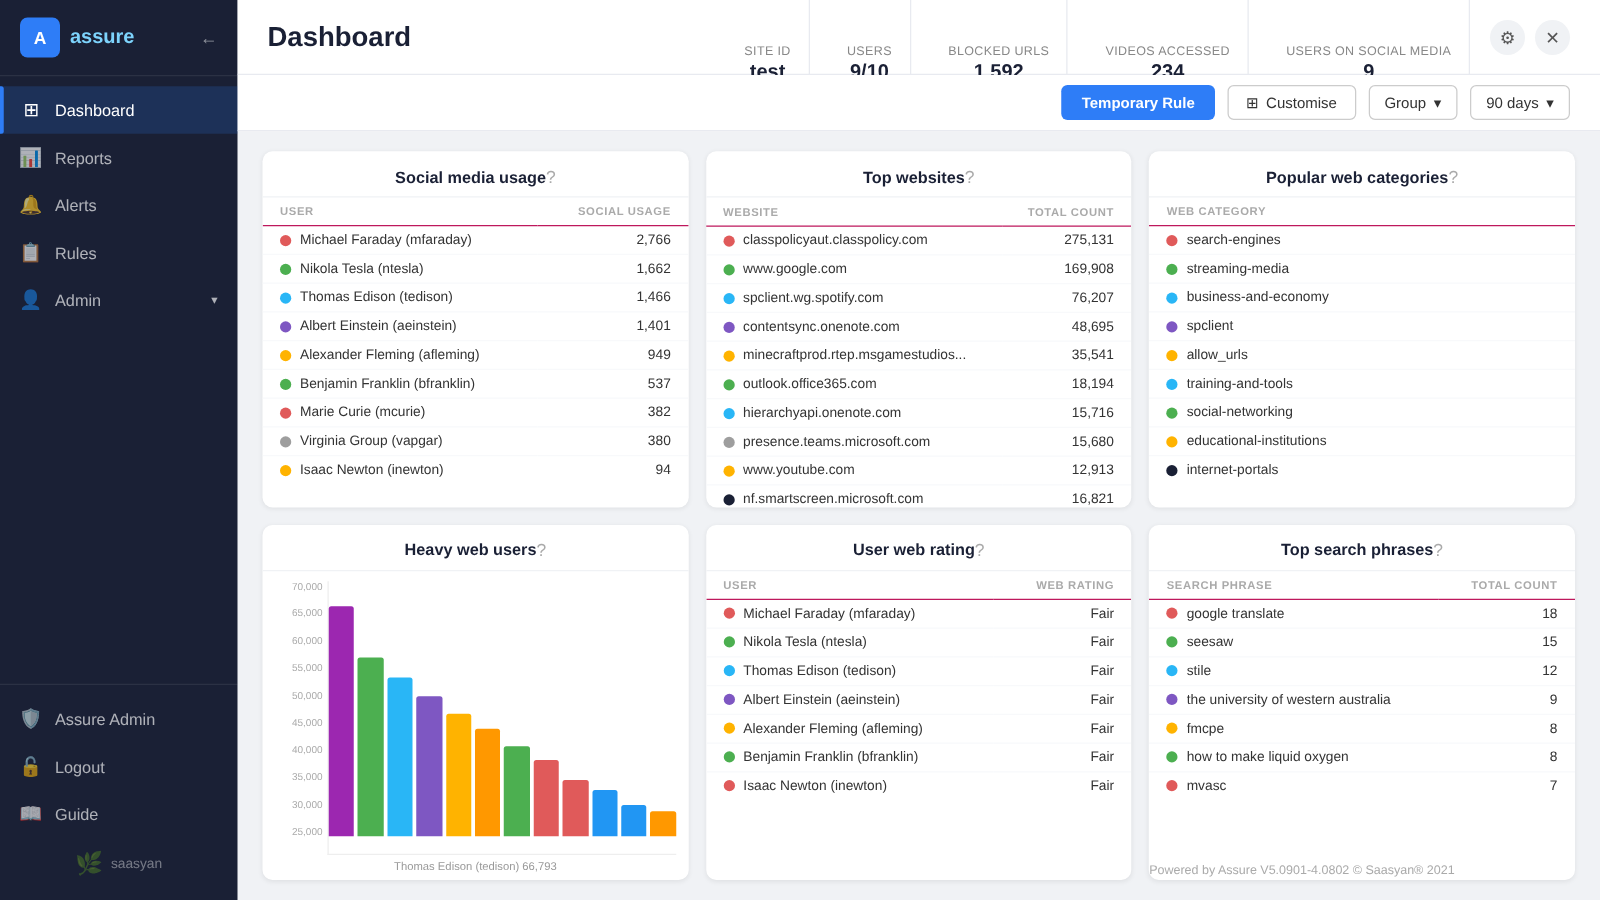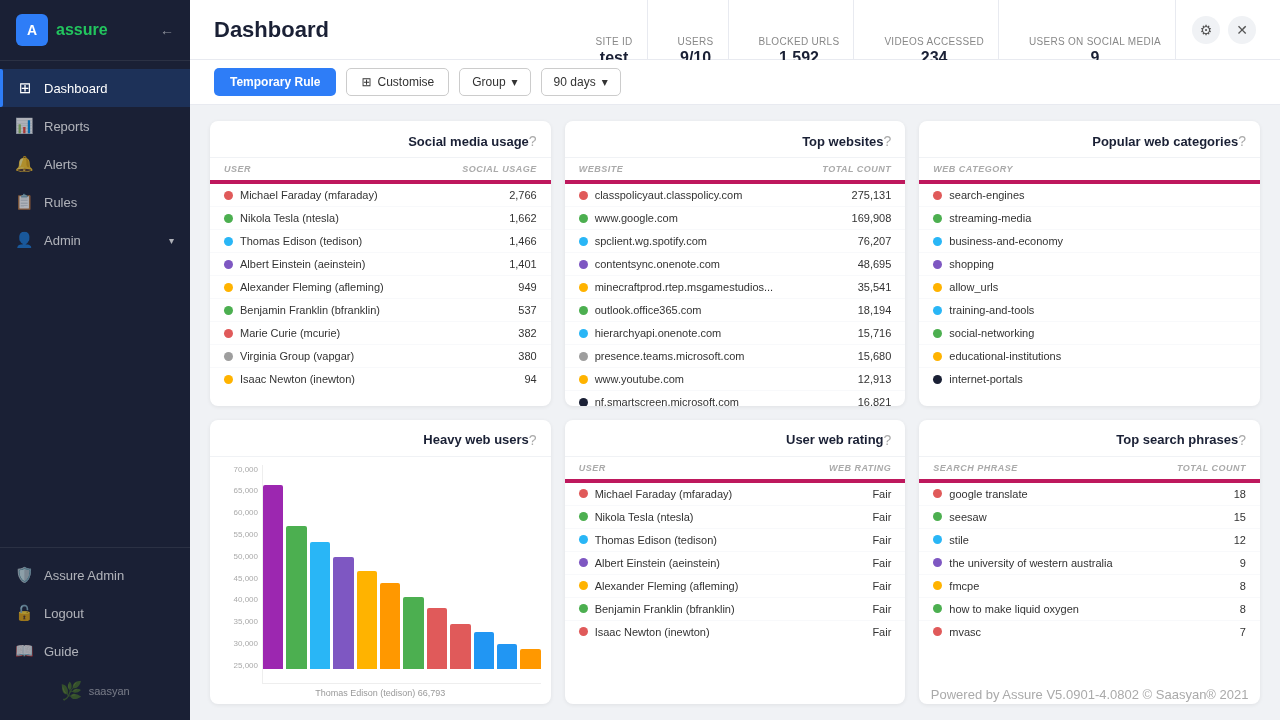--- a/index.html
+++ b/index.html
@@ -26,21 +26,21 @@
       height: 32px;
       background: #2e7df7;
       border-radius: 6px;
       display: flex;
       align-items: center;
       justify-content: center;
       color: white;
       font-weight: bold;
       font-size: 14px;
     }
-    .logo-text { color: #22c55e; font-size: 16px; font-weight: 600; }
+    .logo-text { color: #7dd3fc; font-size: 16px; font-weight: 600; }
     .sidebar-collapse { margin-left: auto; color: rgba(255,255,255,0.5); cursor: pointer; font-size: 14px; }
 
     .sidebar-nav { flex: 1; padding: 8px 0; }
     .nav-item {
       display: flex;
       align-items: center;
       padding: 10px 16px;
       gap: 10px;
       cursor: pointer;
       color: rgba(255,255,255,0.65);
@@ -99,20 +99,21 @@
     .stat-value { font-size: 16px; font-weight: 700; color: #1a2035; margin-top: 2px; }
     .header-icons { display: flex; gap: 8px; align-items: center; }
     .header-icon-btn { width: 28px; height: 28px; border-radius: 50%; display: flex; align-items: center; justify-content: center; cursor: pointer; font-size: 14px; background: #f0f2f5; color: #555; }
 
     
     .toolbar {
       background: white;
       padding: 8px 24px;
       display: flex;
       align-items: center;
+      justify-content: flex-end;
       gap: 10px;
       border-bottom: 1px solid #e8eaf0;
       flex-shrink: 0;
     }
     .btn-primary {
       background: #2e7df7;
       color: white;
       border: none;
       border-radius: 5px;
       padding: 7px 16px;
@@ -153,55 +154,54 @@
       background: white;
       border-radius: 8px;
       box-shadow: 0 1px 4px rgba(0,0,0,0.07);
       display: flex;
       flex-direction: column;
       overflow: hidden;
     }
     .card-header {
       display: flex;
       align-items: center;
-      justify-content: flex-end;
+      justify-content: center;
       padding: 12px 14px 8px;
       border-bottom: 1px solid #f0f2f5;
     }
     .card-title { font-size: 13px; font-weight: 600; color: #1a2035; }
     .card-help { color: #aaa; cursor: pointer; font-size: 14px; }
 
     
     .card-table { flex: 1; overflow-y: auto; }
     .card-table table { width: 100%; border-collapse: collapse; }
     .card-table th {
       font-size: 9px;
       font-weight: 700;
       color: #aaa;
       text-transform: uppercase;
       letter-spacing: 0.5px;
       padding: 6px 14px;
       text-align: left;
-      border-bottom: 4px solid #be185d;
-      font-style: italic;
+      border-bottom: 1px solid #be185d;
     }
     .card-table th.right, .card-table td.right { text-align: right; }
     .card-table td {
       padding: 5px 14px;
       font-size: 11px;
       color: #333;
       border-bottom: 1px solid #f8f9fb;
     }
     .card-table tr:last-child td { border-bottom: none; }
     .user-cell { display: flex; align-items: center; gap: 7px; }
     .dot { width: 9px; height: 9px; border-radius: 50%; flex-shrink: 0; }
     .chart-footer { font-size: 9px; color: #999; text-align: center; padding: 4px 14px 6px; }
 
     
-    .footer-text { font-size: 13px; color: #aaa; text-align: center; padding: 2px 0; }
+    .footer-text { font-size: 10px; color: #aaa; text-align: left; padding: 2px 0; }
   </style>
 </head>
 <body>
 
 <div class="sidebar">
   <div class="sidebar-logo">
     <div class="logo-icon">A</div>
     <span class="logo-text">assure</span>
     <span class="sidebar-collapse">←</span>
   </div>
@@ -539,21 +539,21 @@
                   <div class="user-cell">
                     <div class="dot" style="background:#29b6f6"></div>
                     <span>business-and-economy</span>
                   </div>
                 </td>
   </tr>
               <tr>
     <td>
                   <div class="user-cell">
                     <div class="dot" style="background:#7e57c2"></div>
-                    <span>shopping</span>
+                    <span>spclient</span>
                   </div>
                 </td>
   </tr>
               <tr>
     <td>
                   <div class="user-cell">
                     <div class="dot" style="background:#ffb300"></div>
                     <span>allow_urls</span>
                   </div>
                 </td>

